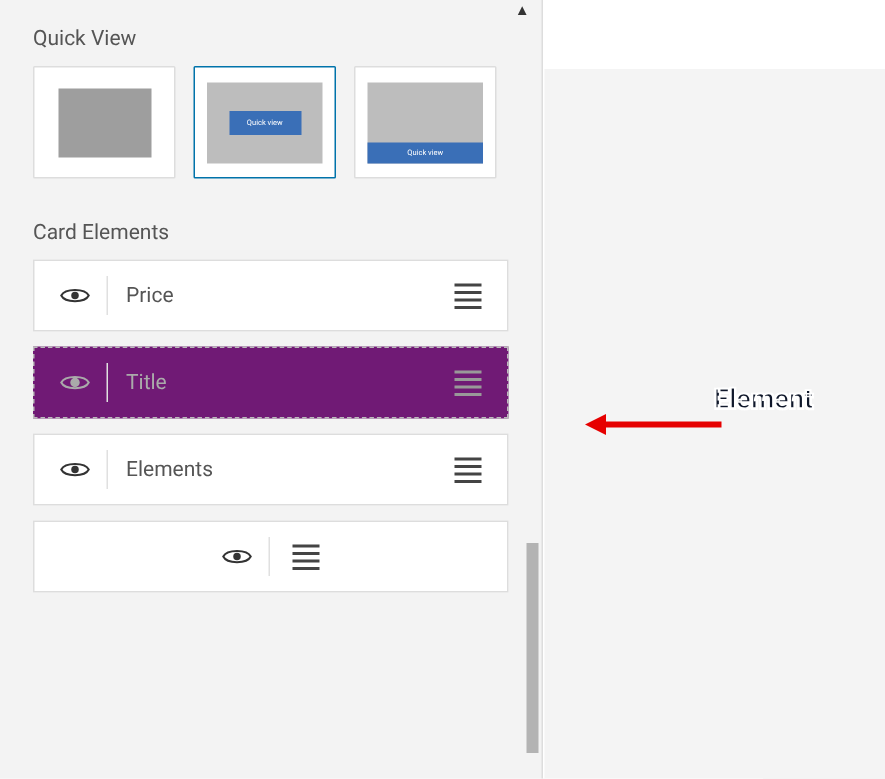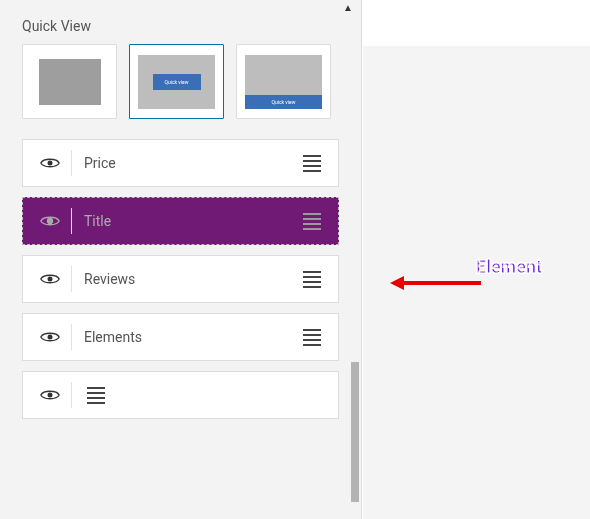--- a/index.html
+++ b/index.html
@@ -90,20 +90,21 @@
     }
     .card-items { display: flex; flex-direction: column; gap: 10px; }
     .card-item {
       background: #fff;
       border: 1px solid #ddd;
       height: 48px;
       display: flex;
       align-items: center;
       padding: 4px 14px;
       cursor: grab;
+      justify-content: center;
     }
     .card-item.disabled {
       border: 1px dashed #bbb;
       color: #aaa;
       background: #701a75;
     }
     .eye-btn {
       width: 26px;
       display: flex;
       align-items: center;
@@ -192,21 +193,21 @@
       left: 11px;
       top: 2px;
       width: 78px;
       height: 4px;
       background: #e60000;
     }
     .annotation-text {
       position: absolute;
       left: 96px;
       top: -18px;
-      color: #6d28d9;
+      color: #0f172a;
       font-weight: 700;
       font-size: 18px;
       line-height: 22px;
       text-align: left;
       -webkit-text-stroke: 1px #fff;
       text-shadow:
         -1px -1px 0 #fff,
          1px -1px 0 #fff,
         -1px  1px 0 #fff,
          1px  1px 0 #fff;
@@ -236,20 +237,21 @@
         <div class="qv-button">Quick view</div>
       </div>
     </div>
     <div class="qv-thumb qv-thumb-3">
       <div class="qv-inner">
         <div class="qv-bar">Quick view</div>
       </div>
     </div>
   </div>
 
+  <div class="section-title" style="margin-top:28px">Card Elements</div>
   <div class="card-items">
 
     <div class="card-item">
       <div class="eye-btn">
         <svg class="eye-svg" viewBox="0 0 24 16">
             <path d="M1 8 C4 2 20 2 23 8 C20 14 4 14 1 8 Z"></path>
             <circle class="pupil" cx="12" cy="8" r="3"></circle>
           </svg>
       </div>
       <div class="vbar"></div>
@@ -272,62 +274,46 @@
       <div class="vbar"></div>
       <div class="card-label">Title</div>
       <div class="drag-btn">
           <span></span>
           <span></span>
           <span></span>
           <span></span>
         </div>
     </div>
 
+
     <div class="card-item">
       <div class="eye-btn">
         <svg class="eye-svg" viewBox="0 0 24 16">
             <path d="M1 8 C4 2 20 2 23 8 C20 14 4 14 1 8 Z"></path>
             <circle class="pupil" cx="12" cy="8" r="3"></circle>
           </svg>
       </div>
       <div class="vbar"></div>
-      <div class="card-label">Reviews</div>
+      <div class="card-label">Elements</div>
       <div class="drag-btn">
           <span></span>
           <span></span>
           <span></span>
           <span></span>
         </div>
     </div>
 
     <div class="card-item">
       <div class="eye-btn">
         <svg class="eye-svg" viewBox="0 0 24 16">
             <path d="M1 8 C4 2 20 2 23 8 C20 14 4 14 1 8 Z"></path>
             <circle class="pupil" cx="12" cy="8" r="3"></circle>
           </svg>
       </div>
       <div class="vbar"></div>
-      <div class="card-label">Elements</div>
-      <div class="drag-btn">
-          <span></span>
-          <span></span>
-          <span></span>
-          <span></span>
-        </div>
-    </div>
-
-    <div class="card-item">
-      <div class="eye-btn">
-        <svg class="eye-svg" viewBox="0 0 24 16">
-            <path d="M1 8 C4 2 20 2 23 8 C20 14 4 14 1 8 Z"></path>
-            <circle class="pupil" cx="12" cy="8" r="3"></circle>
-          </svg>
-      </div>
-      <div class="vbar"></div>
       <div class="drag-btn">
           <span></span>
           <span></span>
           <span></span>
           <span></span>
         </div>
     </div>
 
   </div>
 

